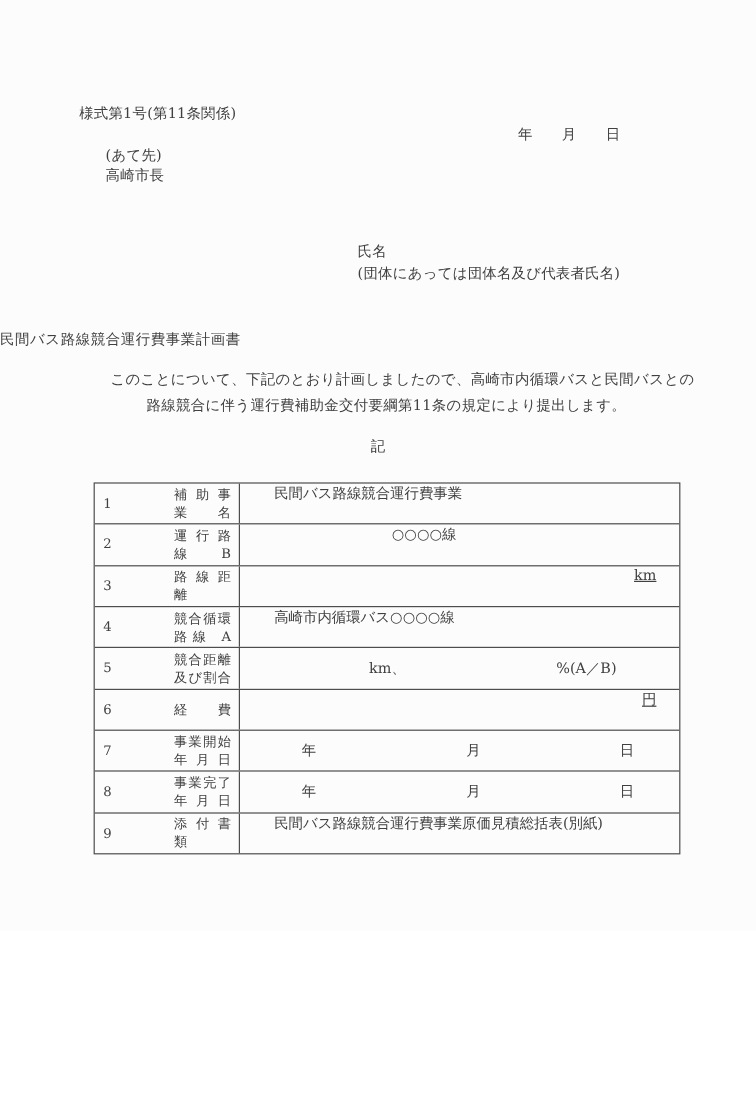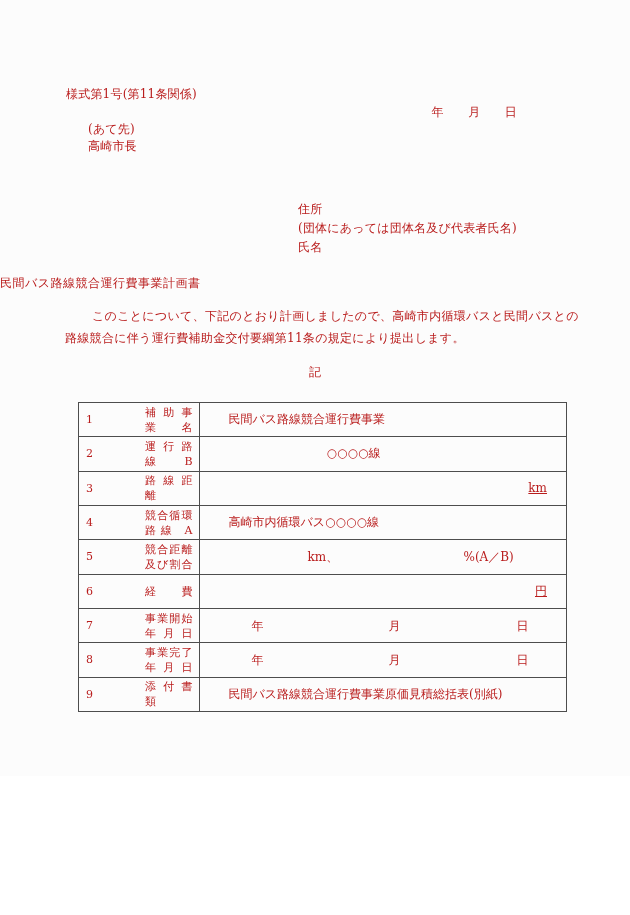--- a/index.html
+++ b/index.html
@@ -1,33 +1,33 @@
 <!DOCTYPE html>
 <html><head>
 <meta charset="utf-8">
 <style>
   html,body{margin:0;padding:0;background:#ffffff;}
   .page{
     position:relative;
     width:630px;height:776px;
     background:#fcfcfc;
     font-family:"DejaVu Serif","Liberation Serif",serif;
-    color:#b91c1c;
+    color:#404040;
     font-size:12px;
     letter-spacing:0.2px;
     overflow:hidden;
   }
   .form-label{position:absolute;left:66px;top:86px;}
   .date-line{position:absolute;top:104px;right:113px;white-space:pre;}
   .addressee-note{position:absolute;left:88px;top:121px;}
   .addressee{position:absolute;left:88px;top:138px;}
   .sender{position:absolute;left:298px;top:200px;line-height:19px;}
   .doc-title{position:absolute;left:0;top:275px;width:100%;text-align:left;letter-spacing:0.5px;}
   .body-text{position:absolute;left:65px;top:305px;line-height:22px;letter-spacing:0.3px;}
-  .body-text .line{white-space:nowrap;}
+  .body-text .line{white-space:nowrap;text-align:center;}
   .body-text .indent{text-indent:27px;}
   .record-mark{position:absolute;left:0;top:364px;width:100%;text-align:center;}
 
   .form-table{
     position:absolute;left:78px;top:402px;
     width:489px;height:310px;
     border:1.5px solid #4d4d4d;
     box-sizing:border-box;
     display:flex;flex-direction:column;
     letter-spacing:0;
@@ -36,21 +36,21 @@
   .row:first-child{border-top:none;}
   .cl{
     width:120.5px;flex:none;box-sizing:border-box;
     border-right:1px solid #4d4d4d;
     display:flex;align-items:center;
     padding:0 6px 0 7px;
     font-size:11px;
   }
   .num{width:13px;flex:none;}
   .lbl{flex:1;text-align:justify;text-align-last:justify;margin-left:46px;}
-  .cv{flex:1;position:relative;display:flex;align-items:center;font-size:12px;}
+  .cv{flex:1;position:relative;display:flex;align-items:flex-start;font-size:12px;}
   .v.ind{padding-left:29px;}
   .v.ind2{padding-left:127px;}
   .v.right{margin-left:auto;padding-right:19px;text-decoration:underline;}
   .seg{position:absolute;top:50%;transform:translateY(-50%);white-space:nowrap;}
   .s-km{left:108px;}
   .s-pct{left:264px;}
   .s-y{left:52px;}
   .s-m{left:189px;}
   .s-d{left:317px;}
 </style>
@@ -58,23 +58,22 @@
 <body>
 
 <div class="page">
 
   <div class="form-label">様式第1号(第11条関係)</div>
   <div class="date-line">年　　月　　日</div>
   <div class="addressee-note">(あて先)</div>
   <div class="addressee">高崎市長</div>
 
   <div class="sender">
-    <div>住所</div>
+    <div>氏名</div>
     <div>(団体にあっては団体名及び代表者氏名)</div>
-    <div>氏名</div>
   </div>
 
   <div class="doc-title">民間バス路線競合運行費事業計画書</div>
 
   <div class="body-text">
     <div class="line indent">このことについて、下記のとおり計画しましたので、高崎市内循環バスと民間バスとの</div>
     <div class="line">路線競合に伴う運行費補助金交付要綱第11条の規定により提出します。</div>
   </div>
 
   <div class="record-mark">記</div>

